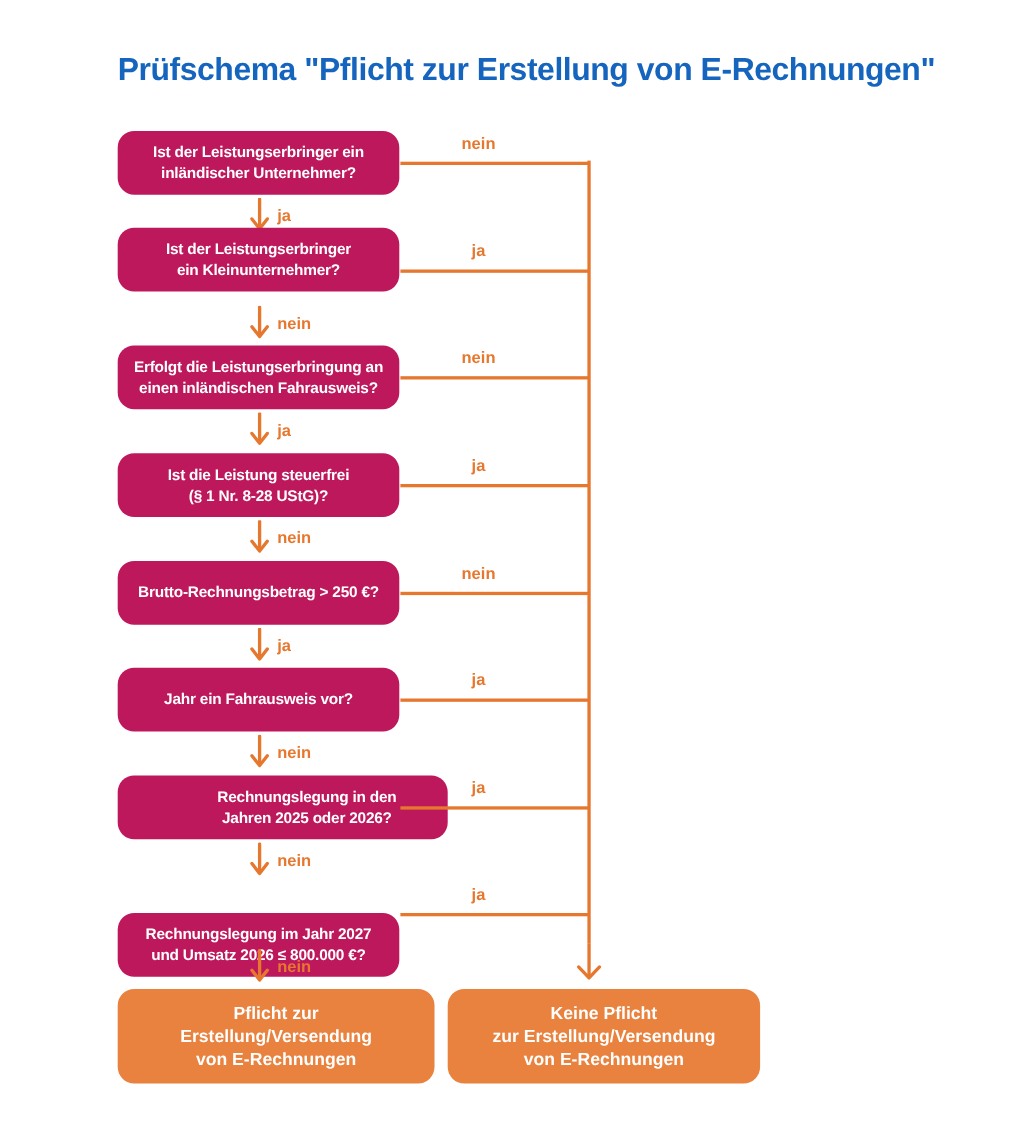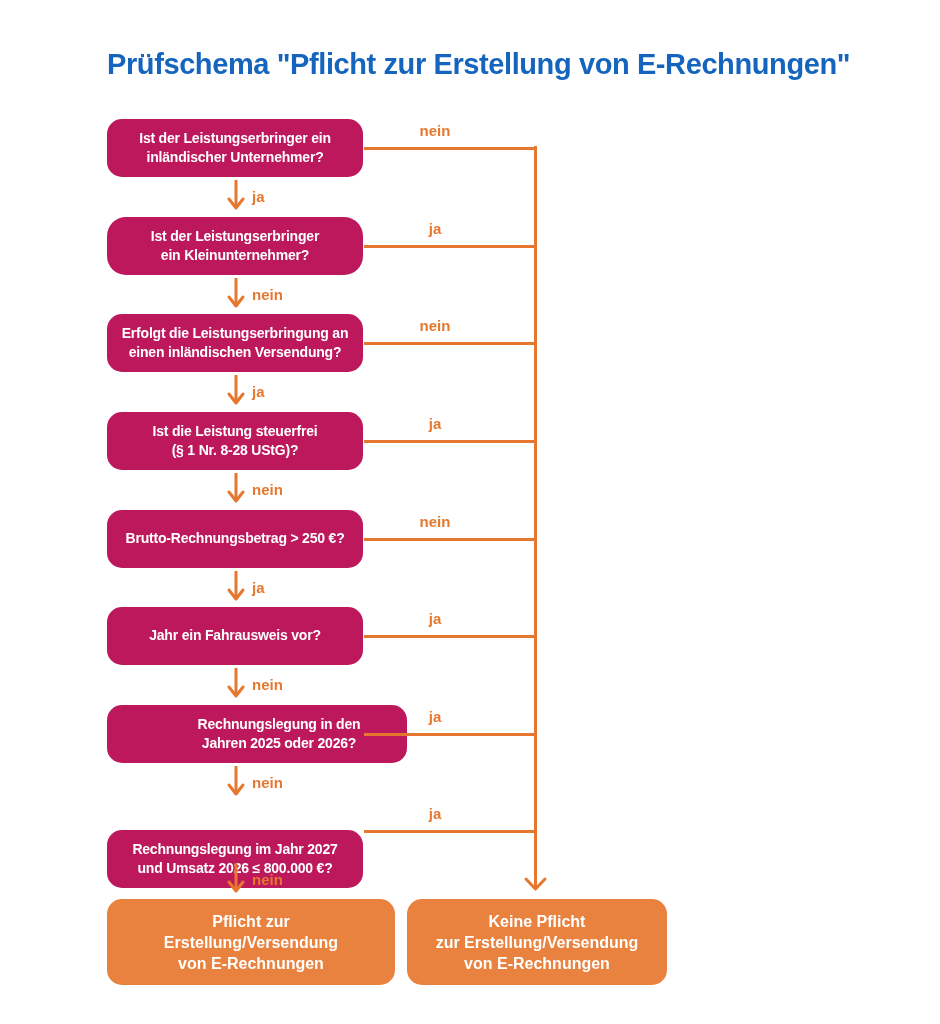--- a/index.html
+++ b/index.html
@@ -16,49 +16,49 @@
         font-size:15px;font-weight:700;color:#E6772E;white-space:nowrap;}
   .down-label{position:absolute;left:252px;font-size:15px;font-weight:700;color:#E6772E;
         white-space:nowrap;}
   .arrow{position:absolute;left:225px;width:22px;height:32px;}
   .vline{position:absolute;left:534px;top:146px;width:2.5px;height:712px;background:#E6772E;}
   .vline-arrow{position:absolute;left:522px;top:858px;width:27px;height:36px;}
   .outcome{position:absolute;top:899px;height:86px;background:#E8823E;border-radius:15px;
         color:#ffffff;display:flex;align-items:center;justify-content:center;text-align:center;
         font-size:16px;font-weight:700;line-height:21px;white-space:pre;}
   .outcome.left{left:107px;width:288px;}
-  .outcome.right{left:407px;width:260px;}
+  .outcome.right{left:407px;width:284px;}
 </style>
 </head>
 <body>
 
 <div class="stage">
   <h1 class="title">Prüfschema "Pflicht zur Erstellung von E-Rechnungen"</h1>
 
   <div id="steps">
       <div class="qbox" style="top: 119px;">Ist der Leistungserbringer ein
 inländischer Unternehmer?</div>
       <div class="hline" style="top: 147px;"></div>
       <div class="branch-label" style="top: 122px;">nein</div>
       <div class="arrow" style="top: 180px;"><svg width="22" height="32" viewBox="0 0 22 32">
           <line x1="11" y1="1" x2="11" y2="27" stroke="#E6772E" stroke-width="3" stroke-linecap="round"></line>
           <polyline points="4,19 11,28 18,19" fill="none" stroke="#E6772E" stroke-width="3" stroke-linecap="round" stroke-linejoin="round"></polyline>
         </svg></div>
       <div class="down-label" style="top: 188px;">ja</div>
-      <div class="qbox" style="top: 217px; border-radius: 19px;">Ist der Leistungserbringer
+      <div class="qbox" style="top: 207px;">Ist der Leistungserbringer
 ein Kleinunternehmer?</div>
       <div class="hline" style="top: 245px;"></div>
       <div class="branch-label" style="top: 220px;">ja</div>
       <div class="arrow" style="top: 278px;"><svg width="22" height="32" viewBox="0 0 22 32">
           <line x1="11" y1="1" x2="11" y2="27" stroke="#E6772E" stroke-width="3" stroke-linecap="round"></line>
           <polyline points="4,19 11,28 18,19" fill="none" stroke="#E6772E" stroke-width="3" stroke-linecap="round" stroke-linejoin="round"></polyline>
         </svg></div>
       <div class="down-label" style="top: 286px;">nein</div>
       <div class="qbox" style="top: 314px;">Erfolgt die Leistungserbringung an
-einen inländischen Versendung?</div>
+einen inländischen Fahrausweis?</div>
       <div class="hline" style="top: 342px;"></div>
       <div class="branch-label" style="top: 317px;">nein</div>
       <div class="arrow" style="top: 375px;"><svg width="22" height="32" viewBox="0 0 22 32">
           <line x1="11" y1="1" x2="11" y2="27" stroke="#E6772E" stroke-width="3" stroke-linecap="round"></line>
           <polyline points="4,19 11,28 18,19" fill="none" stroke="#E6772E" stroke-width="3" stroke-linecap="round" stroke-linejoin="round"></polyline>
         </svg></div>
       <div class="down-label" style="top: 383px;">ja</div>
       <div class="qbox" style="top: 412px;">Ist die Leistung steuerfrei
 (§ 1 Nr. 8-28 UStG)?</div>
       <div class="hline" style="top: 440px;"></div>

